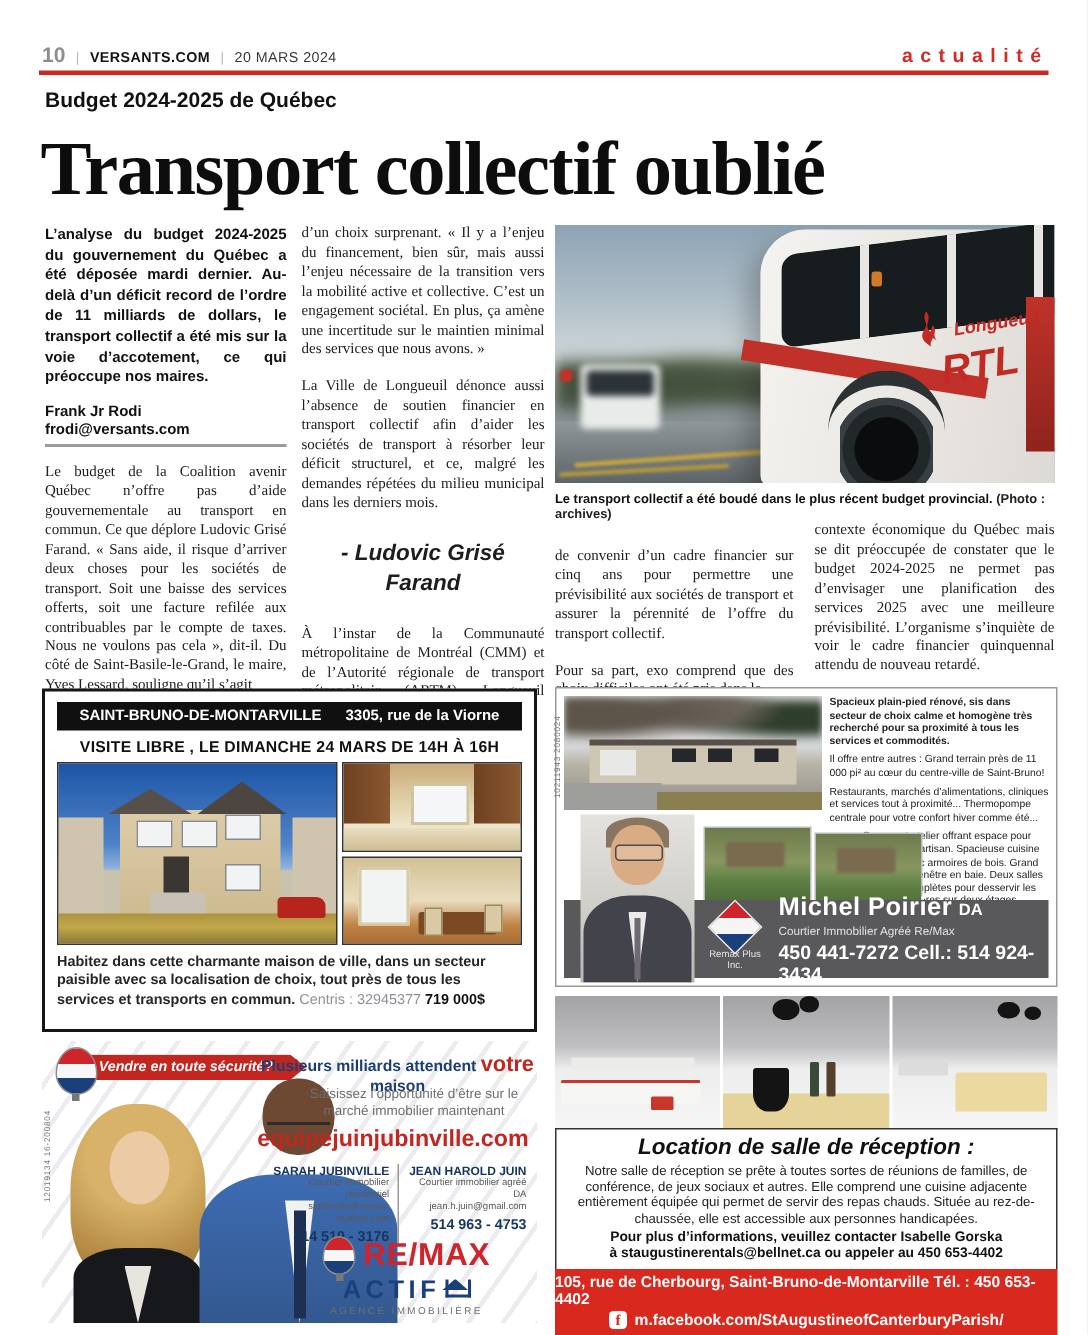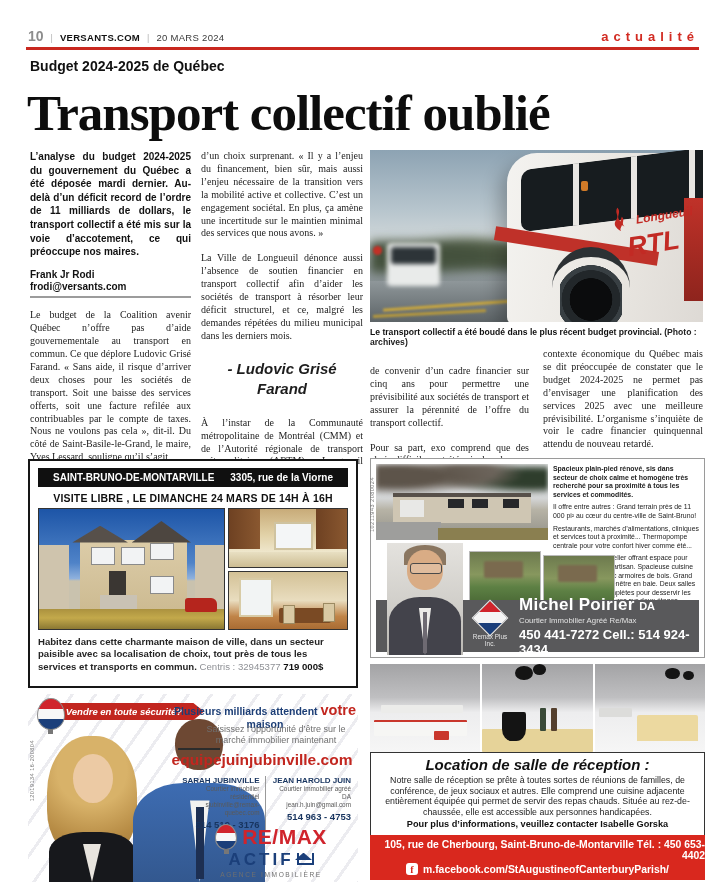--- a/index.html
+++ b/index.html
@@ -201,21 +201,21 @@
   .ad-rec{position:absolute;left:370px;top:664px;width:335px;height:216px;}
   .rec-photos{display:flex;gap:2px;height:88px;}
   .rec-ph{flex:1;position:relative;overflow:hidden;background:linear-gradient(180deg,#a3a3a5 0%,#bfbfc1 38%,#ededee 55%,#f6f6f6 100%);}
   .rp-balloon{position:absolute;border-radius:50%;background:#141414;}
   .rp-table{position:absolute;border-radius:1px;}
   .rec-box{box-sizing:border-box;border:1px solid #333;border-bottom:none;background:#fff;
      padding:3px 10px 5px 10px;text-align:center;}
   .rec-title{font-size:15px;font-weight:bold;font-style:italic;color:#111;margin:0 0 2px 0;}
   .rec-body{font-size:8.8px;line-height:10.6px;color:#222;margin:0;}
   .rec-contact{font-size:9.2px;line-height:11px;font-weight:bold;color:#111;margin:2px 0 0 0;}
-  .rec-bar{background:#d9281e;color:#fff;text-align:right;padding:4px 0 5px 0;}
+  .rec-bar{background:#d9281e;color:#fff;text-align:left;padding:4px 0 5px 0;}
   .rec-addr{font-size:10.4px;font-weight:bold;}
   .rec-fb{font-size:10.4px;font-weight:bold;display:flex;align-items:center;justify-content:center;gap:5px;margin-top:2px;}
   .fb-ico{display:inline-flex;width:12px;height:12px;border-radius:3px;background:#fff;color:#d9281e;
      font-weight:bold;font-size:10px;align-items:center;justify-content:center;font-family:"Liberation Serif",serif;}
 </style>
 </head>
 <body>
 
 <div class="page">
 
@@ -446,20 +446,21 @@
         <div class="rp-balloon" style="left:64%;top:4%;width:13%;height:13%;"></div>
         <div class="rp-balloon" style="left:80%;top:8%;width:10%;height:10%;"></div>
         <div class="rp-table" style="left:38%;bottom:12%;width:56%;height:30%;background:#ecd9a0;border-radius:2px 2px 0 0;"></div>
         <div class="rp-table" style="left:4%;bottom:40%;width:30%;height:10%;background:#dcdcda;"></div>
       </div>
     </div>
     <div class="rec-box">
       <div class="rec-title">Location de salle de réception :</div>
       <p class="rec-body">Notre salle de réception se prête à toutes sortes de réunions de familles, de conférence, de jeux sociaux et autres. Elle comprend une cuisine adjacente entièrement équipée qui permet de servir des repas chauds. Située au rez-de-chaussée, elle est accessible aux personnes handicapées.</p>
       <p class="rec-contact">Pour plus d’informations, veuillez contacter Isabelle Gorska</p>
+      <p class="rec-contact" style="margin-top:0;">à staugustinerentals@bellnet.ca ou appeler au 450 653-4402</p>
     </div>
     <div class="rec-bar">
       <div class="rec-addr">105, rue de Cherbourg, Saint-Bruno-de-Montarville    Tél. : 450 653-4402</div>
       <div class="rec-fb">
         <span class="fb-ico">f</span>
         <span>m.facebook.com/StAugustineofCanterburyParish/</span>
       </div>
     </div>
   </div>
 

